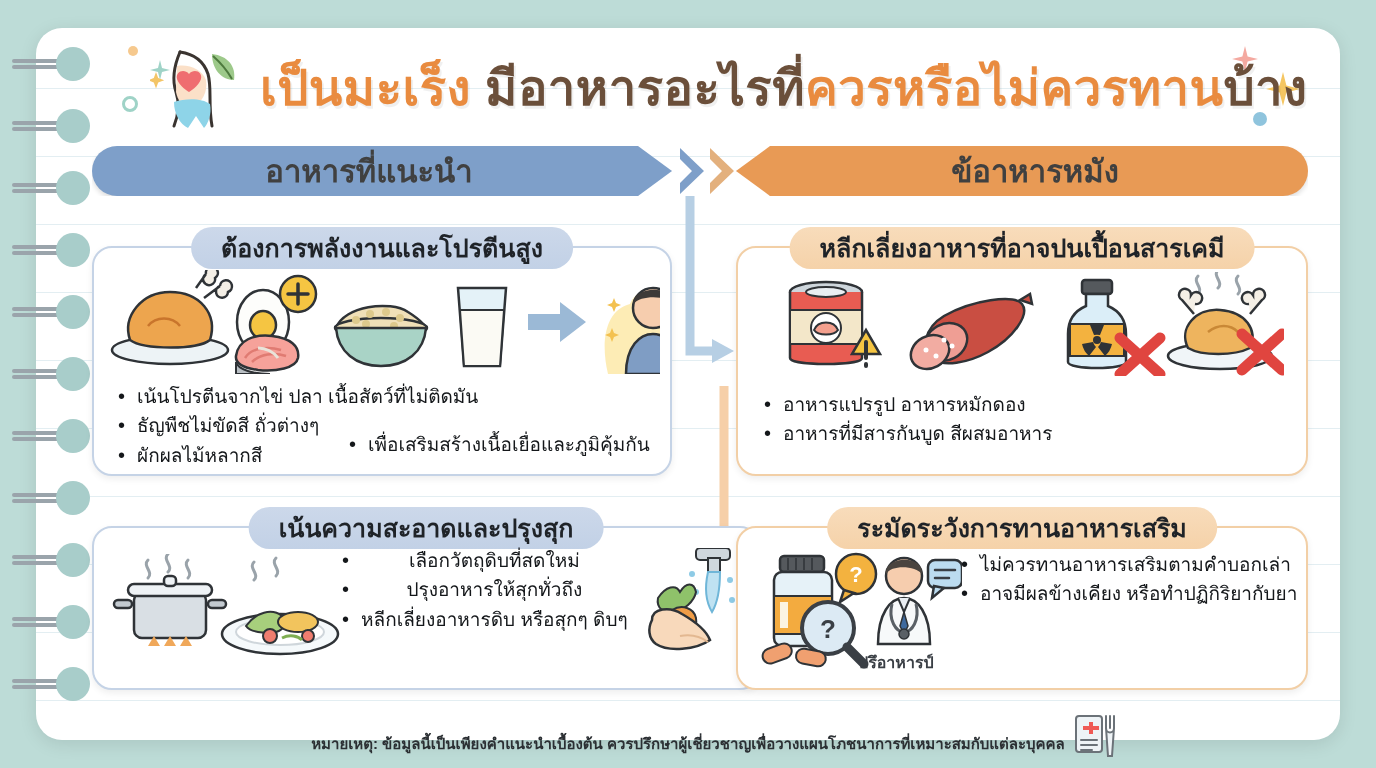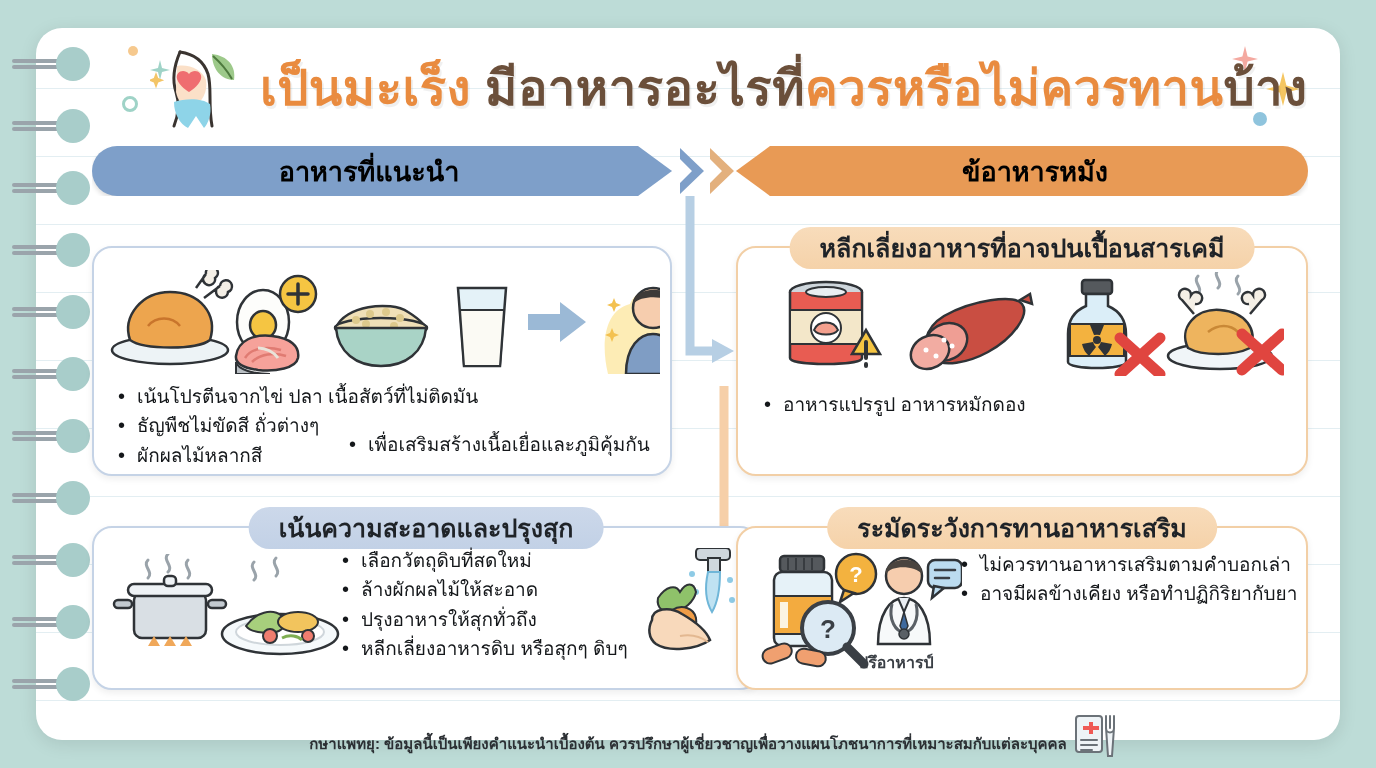--- a/index.html
+++ b/index.html
@@ -56,21 +56,21 @@
     line-height: 1.05; white-space: nowrap;
     text-shadow: 2px 3px 0 rgba(0,0,0,.06);
   }
   .t-orange { color: #e98b3f; }
   .t-brown  { color: #6b4f3a; }
 
   
   .banner {
     position: absolute; height: 50px; top: 146px;
     display: flex; align-items: center; justify-content: center;
-    color: #000000; font-size: 27px; font-weight: bold;
+    color: #404040; font-size: 31px; font-weight: bold;
     box-shadow: 0 3px 5px rgba(0,0,0,.13);
   }
   .banner-left {
     left: 92px; width: 580px;
     background: #7e9fc9;
     border-radius: 25px 0 0 25px;
     clip-path: polygon(0 0, calc(100% - 34px) 0, 100% 50%, calc(100% - 34px) 100%, 0 100%);
     padding-right: 26px;
   }
   .banner-right {
@@ -121,21 +121,21 @@
 
   
   #card1 { left: 92px; top: 246px; width: 580px; height: 230px; }
   #card1 .icons { position: absolute; left: 14px; top: 22px; width: 552px; height: 104px; }
   #card1 .bl-a { position: absolute; left: 24px; top: 134px; }
   #card1 .bl-b { position: absolute; left: 255px; top: 182px; }
 
   
   #card2 { left: 92px; top: 526px; width: 668px; height: 164px; }
   #card2 .icons { position: absolute; left: 18px; top: 26px; width: 228px; height: 110px; }
-  #card2 .bl-a { position: absolute; left: 248px; top: 18px; }
+  #card2 .bl-a { position: absolute; left: 248px; top: 18px; text-align: center; }
   #card2 .icon-wash { position: absolute; right: 14px; top: 20px; width: 110px; height: 106px; }
 
   
   #card3 { left: 736px; top: 246px; width: 572px; height: 230px; }
   #card3 .icons { position: absolute; left: 26px; top: 24px; width: 520px; height: 104px; }
   #card3 .bl-a { position: absolute; left: 26px; top: 142px; }
   #card3 .bl-b { position: absolute; left: 302px; top: 142px; }
 
   
   #card4 { left: 736px; top: 526px; width: 572px; height: 164px; }
@@ -280,20 +280,21 @@
 <svg class="connector" style="left:672px;top:196px;" width="70" height="190">
   <path d="M18 0 L18 155 L44 155" stroke="#b7cfe4" stroke-width="9" fill="none"></path>
   <path d="M40 143 L62 155 L40 167 Z" fill="#b7cfe4"></path>
 </svg>
 <svg class="connector" style="left:672px;top:386px;" width="70" height="250">
   <path d="M52 0 L52 222 L26 222" stroke="#f6cfa8" stroke-width="9" fill="none"></path>
   <path d="M30 210 L8 222 L30 234 Z" fill="#f6cfa8"></path>
 </svg>
 
 <div class="card" id="card1">
+  <div class="card-title">ต้องการพลังงานและโปรตีนสูง</div>
 
   <div class="icons">
     <svg width="552" height="104" viewBox="0 0 552 104">
 
       <ellipse cx="62" cy="80" rx="58" ry="14" fill="#edf3f6" stroke="#2f3337" stroke-width="2.5"></ellipse>
       <path d="M22 70 C14 46 34 22 62 22 C92 22 110 44 102 70 C90 80 36 80 22 70 Z" fill="#eda54e" stroke="#2f3337" stroke-width="2.5"></path>
       <path d="M40 56 c8-10 24-10 32 0" stroke="#c9752c" stroke-width="2.5" fill="none"></path>
       <path d="M96 28 l16-12 m0 0 a6 6 0 1 1 8 6 a6 6 0 1 1 -8 -6" fill="#f4efe6" stroke="#2f3337" stroke-width="2.5"></path>
       <path d="M88 18 l10-14 m0 0 a6 6 0 1 1 9 4 a6 6 0 1 1 -9 -4" fill="#f4efe6" stroke="#2f3337" stroke-width="2.5"></path>
 
@@ -380,21 +381,20 @@
       <path d="M134 72 c10-14 26-18 36-10 c6 6 2 14 -6 16 c-12 2 -26 0 -30 -6 z" fill="#a7cf7c" stroke="#2f3337" stroke-width="2"></path>
       <ellipse cx="186" cy="68" rx="20" ry="10" fill="#f2c45d" stroke="#2f3337" stroke-width="2"></ellipse>
       <circle cx="158" cy="82" r="7" fill="#ef7d6f" stroke="#2f3337" stroke-width="2"></circle>
       <circle cx="196" cy="82" r="6" fill="#ef7d6f" stroke="#2f3337" stroke-width="2"></circle>
       <path d="M170 84 c8-4 16-2 20 2" stroke="#7fae52" stroke-width="3" fill="none"></path>
     </svg>
   </div>
 
   <ul class="bullets bl-a">
     <li>เลือกวัตถุดิบที่สดใหม่</li>
-    <li>ล้างผักผลไม้ให้สะอาด</li>
     <li>ปรุงอาหารให้สุกทั่วถึง</li>
     <li>หลีกเลี่ยงอาหารดิบ หรือสุกๆ ดิบๆ</li>
   </ul>
 
   <div class="icon-wash">
     <svg width="110" height="106" viewBox="0 0 110 106">
       <rect x="62" y="0" width="34" height="12" rx="4" fill="#cfd7dd" stroke="#2f3337" stroke-width="2"></rect>
       <rect x="74" y="10" width="12" height="14" fill="#cfd7dd" stroke="#2f3337" stroke-width="2"></rect>
       <path d="M74 24 C70 42 72 54 78 64 C84 54 86 42 86 24 Z" fill="#bfe2f2" stroke="#6fb6d8" stroke-width="2"></path>
       <g fill="#8ecbe6">
@@ -457,20 +457,21 @@
       <path d="M424 76 C414 56 432 36 456 38 C482 40 494 58 486 76 C470 84 438 84 424 76 Z" fill="#eeb45e" stroke="#2f3337" stroke-width="2.5"></path>
       <path d="M430 42 l-12-14 a6 6 0 1 1 9-5 a6 6 0 1 1 4 9" fill="#f4efe6" stroke="#2f3337" stroke-width="2.5"></path>
       <path d="M486 42 l12-14 a6 6 0 1 0 -9-5 a6 6 0 1 0 -4 9" fill="#f4efe6" stroke="#2f3337" stroke-width="2.5"></path>
       <path d="M444 60 c10-8 22-8 30 0" stroke="#c98836" stroke-width="2.5" fill="none"></path>
       <path d="M478 62 L518 98 M518 62 L478 98" stroke="#e0453f" stroke-width="11" stroke-linecap="round"></path>
     </svg>
   </div>
 
   <ul class="bullets bl-a">
     <li>อาหารแปรรูป อาหารหมักดอง</li>
+    <li>อาหารที่มีสารกันบูด สีผสมอาหาร</li>
   </ul>
 </div>
 
 <div class="card warn" id="card4">
   <div class="card-title warn">ระมัดระวังการทานอาหารเสริม</div>
 
   <div class="icons">
     <svg width="210" height="128" viewBox="0 0 210 128">
 
       <rect x="28" y="10" width="44" height="16" rx="4" fill="#55595d" stroke="#2f3337" stroke-width="2.5"></rect>
@@ -514,21 +515,21 @@
   </div>
 
   <ul class="bullets bl-a">
     <li>ไม่ควรทานอาหารเสริมตามคำบอกเล่า</li>
     <li>อาจมีผลข้างเคียง หรือทำปฏิกิริยากับยา</li>
   </ul>
 </div>
 
 <div class="footer">
   <div class="footer-text">
-    <span class="lead">กษาแพทยุ:</span>
+    <span class="lead">หมายเหตุ:</span>
     <span>ข้อมูลนี้เป็นเพียงคำแนะนำเบื้องต้น ควรปรึกษาผู้เชี่ยวชาญเพื่อวางแผนโภชนาการที่เหมาะสมกับแต่ละบุคคล</span>
   </div>
 </div>
 <div class="footer-icon" style="position:absolute;left:1070px;top:712px;">
   <svg width="48" height="48" viewBox="0 0 48 48">
     <rect x="6" y="4" width="26" height="36" rx="3" fill="#eef3f6" stroke="#6b7278" stroke-width="2"></rect>
     <path d="M16 12 L22 12 L22 8 L26 8 L26 12 L32 12 L32 16 L26 16 L26 20 L22 20 L22 16 L16 16 Z" fill="#ef5a55" transform="translate(-3,2)"></path>
     <g stroke="#6b7278" stroke-width="2" stroke-linecap="round">
         <path d="M11 28 L27 28"></path>
         <path d="M11 33 L27 33"></path>

